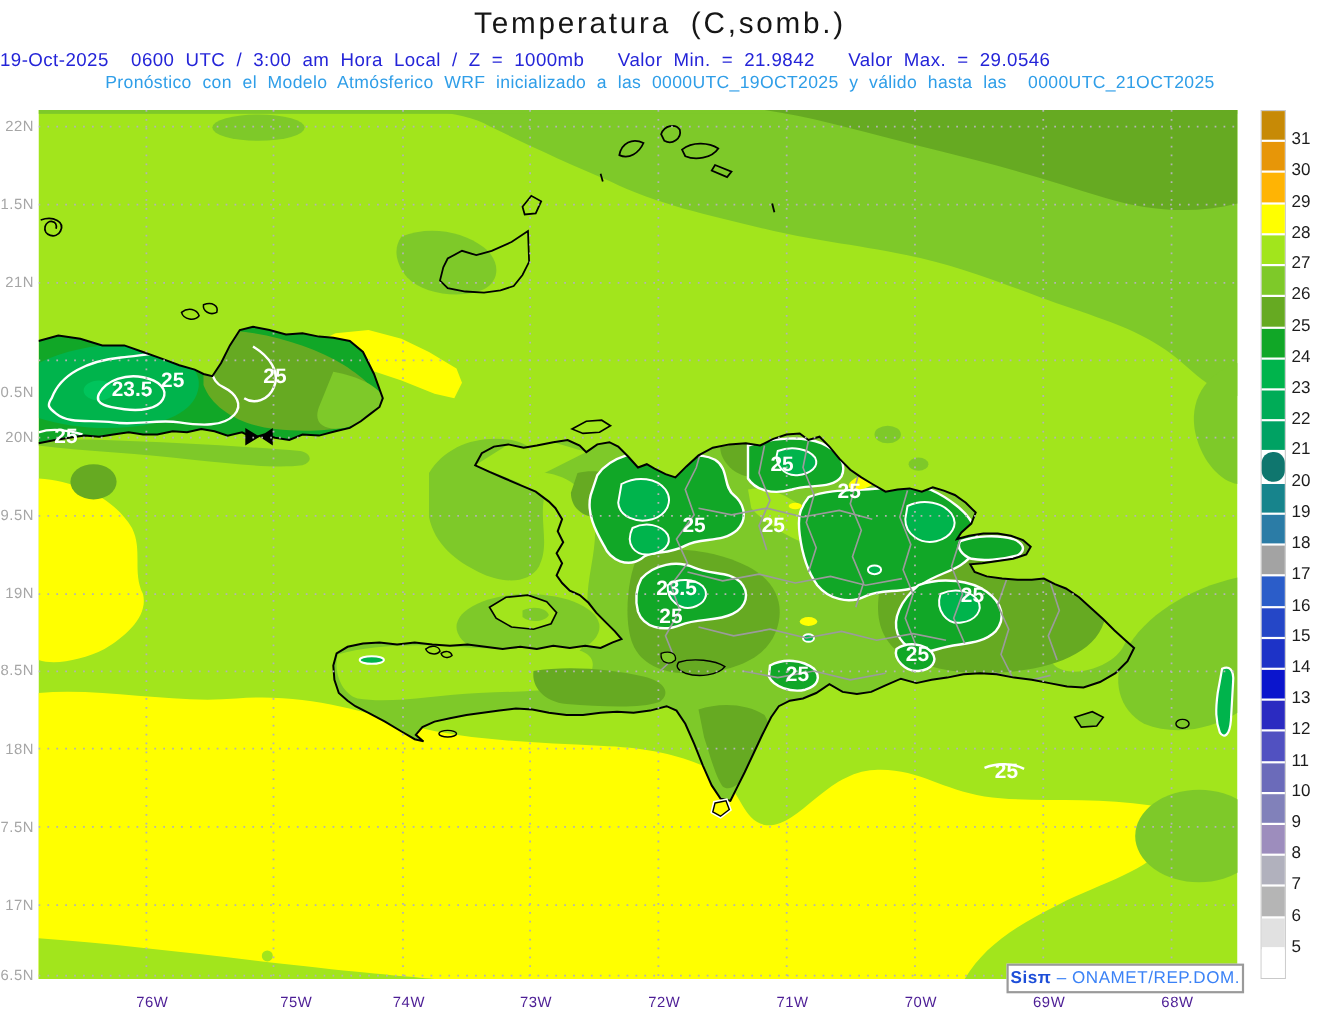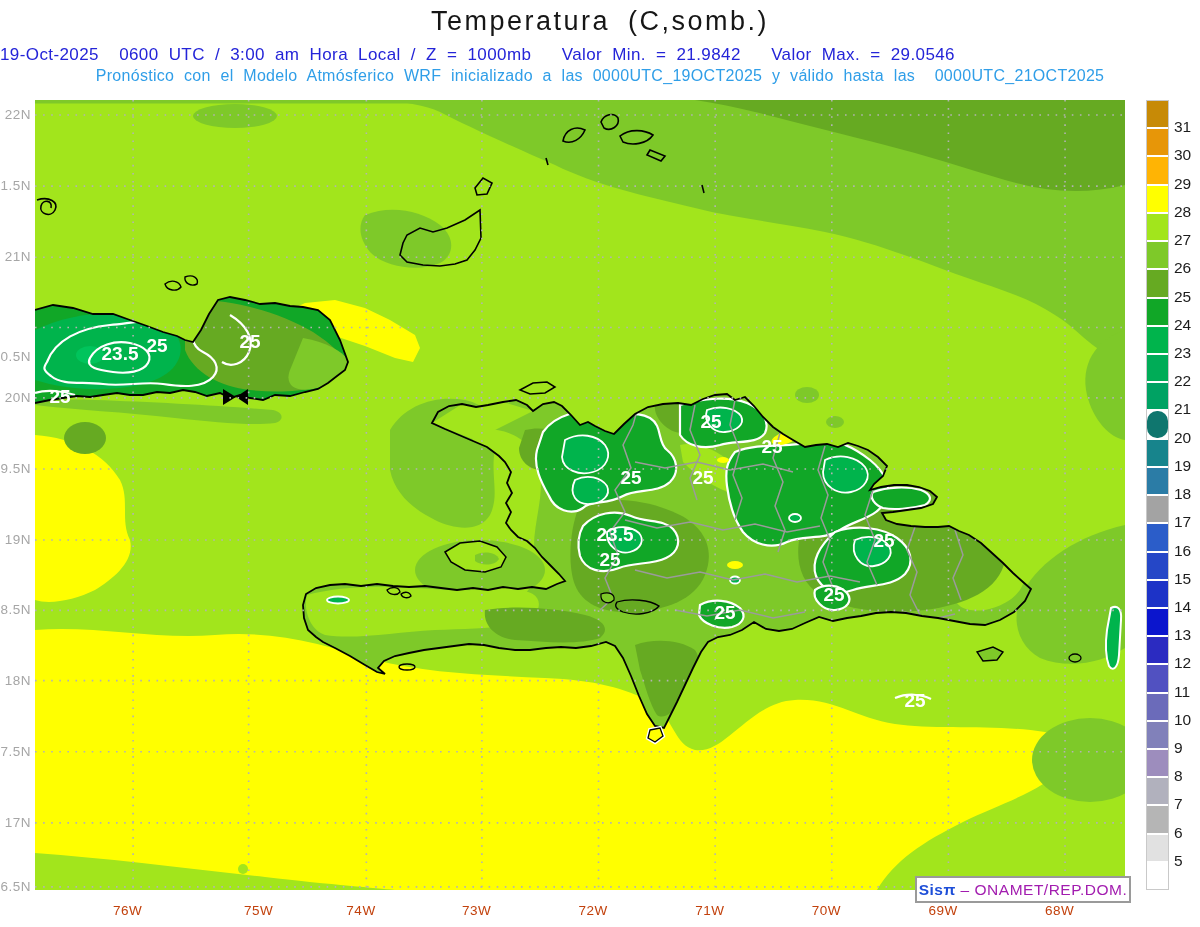--- a/index.html
+++ b/index.html
@@ -8,31 +8,31 @@
   .title{position:absolute;top:6px;left:0;width:1200px;text-align:center;
          font-size:27px;letter-spacing:2.5px;word-spacing:8px;color:#161616;white-space:pre}
   .sub1{position:absolute;top:45px;left:0;width:1112px;text-align:left;
         font-size:17px;letter-spacing:.4px;word-spacing:5px;color:#2424d8;white-space:pre}
   .sub2{position:absolute;top:67px;left:0;width:1200px;text-align:center;
         font-size:16px;letter-spacing:.3px;word-spacing:5px;color:#2f9ee8;white-space:pre}
   #map-wrap{position:absolute;left:35px;top:100px;width:1090px;height:790px}
   #lat-axis{position:absolute;left:0;top:100px;width:33px;height:790px}
   .lat-label{position:absolute;right:2px;font-size:13.5px;color:#a6a6a6;letter-spacing:.5px;white-space:nowrap}
   #lon-axis{position:absolute;left:35px;top:892px;width:1090px;height:30px}
-  .lon-label{position:absolute;top:11px;width:40px;margin-left:-20px;text-align:left;
-             font-size:13.5px;color:#c2410c;letter-spacing:.5px}
+  .lon-label{position:absolute;top:11px;width:40px;margin-left:-20px;text-align:right;
+             font-size:13.5px;color:#4c1d95;letter-spacing:.5px}
   #colorbar{position:absolute;left:1146px;top:100px;width:21px;height:788px;
             display:flex;flex-direction:column;gap:2px;border:1px solid #c9c9c9;background:#fff}
   .cb-seg{flex:1;position:relative}
   .cb-label{position:absolute;left:27px;bottom:-9px;font-size:15.5px;color:#1c1c1c;white-space:nowrap}
   #attribution{position:absolute;left:915px;top:876px;width:212px;height:23px;background:#ffffff;
                border:2px solid #9a9a9a;display:flex;align-items:center;justify-content:center;
                font-size:15.5px;z-index:6;white-space:pre}
   .brand{color:#1d4ed8;font-weight:bold;letter-spacing:.5px}
-  .attr-text{color:#a21caf;letter-spacing:.5px}
+  .attr-text{color:#3b82f6;letter-spacing:.5px}
   svg text.clabel{fill:#ffffff;font-family:"Liberation Sans",sans-serif;font-size:19px;font-weight:bold}
 </style>
 </head>
 <body>
 
 <div class="title">Temperatura (C,somb.)</div>
 <div class="sub1">19-Oct-2025  0600 UTC / 3:00 am Hora Local / Z = 1000mb   Valor Min. = 21.9842   Valor Max. = 29.0546</div>
 <div class="sub2">Pronóstico con el Modelo Atmósferico WRF inicializado a las 0000UTC_19OCT2025 y válido hasta las  0000UTC_21OCT2025</div>
 
 <div id="lat-axis">

